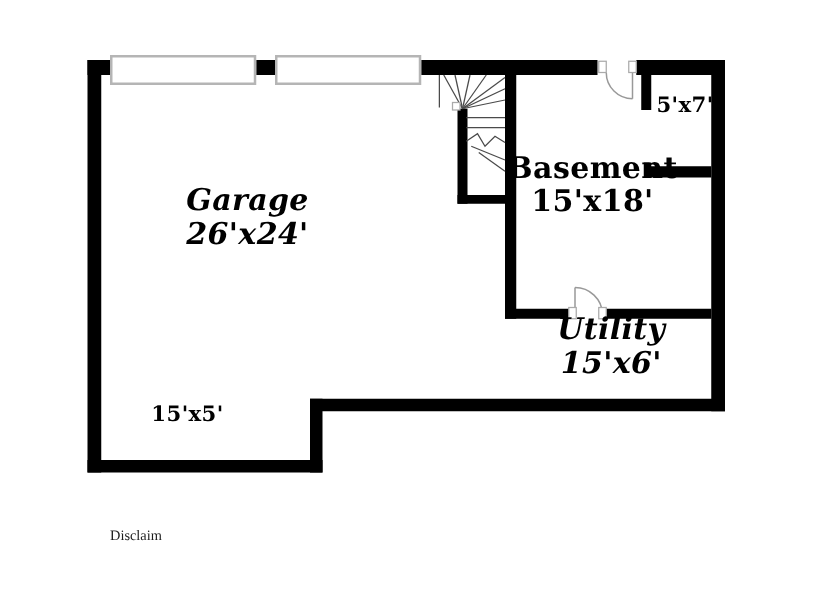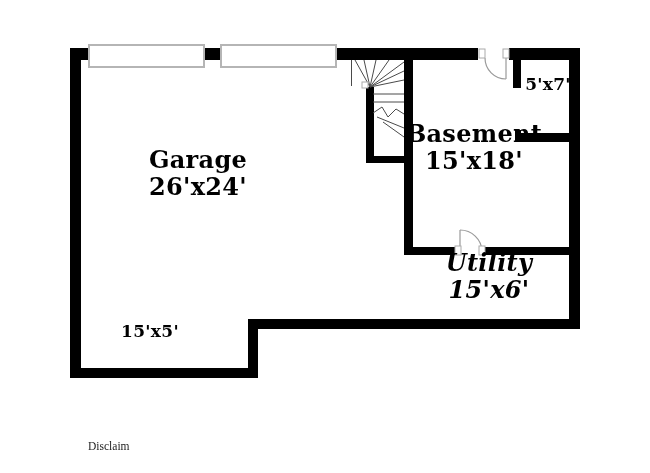--- a/index.html
+++ b/index.html
@@ -15,21 +15,21 @@
   }
   .svg-overlay{position:absolute;left:0;top:0;width:650px;height:473px;pointer-events:none;}
   .room-label{
     position:absolute;transform:translate(-50%,-50%);
     text-align:center;font-weight:bold;color:#000000;
     font-size:24px;line-height:1.12;letter-spacing:0.3px;white-space:nowrap;
   }
   .room-label .dims{display:block;}
   .room-label.small{font-size:17px;}
   .footer{
-    position:absolute;top:440px;left:0;width:578px;height:16px;
+    position:absolute;top:423px;left:0;width:578px;height:16px;
     font-family:"Liberation Serif",serif;font-size:11.5px;color:#1c1c1c;
   }
   .footer span{position:absolute;top:0;white-space:nowrap;}
   .footer .prefix{left:88px;}
   .footer .body{left:147px;}
 </style>
 </head>
 <body>
 
 <div class="plan">
@@ -84,21 +84,21 @@
 
     <g fill="#ffffff" stroke="#aaaaaa" stroke-width="1">
       <rect x="479" y="49" width="6" height="9"></rect>
       <rect x="503" y="49" width="6" height="9"></rect>
       <rect x="455" y="246" width="6" height="9"></rect>
       <rect x="479" y="246" width="6" height="9"></rect>
       <rect x="362" y="82" width="6" height="6"></rect>
     </g>
   </svg>
 
-  <div class="room-label" style="left:198px;top:174px;">
+  <div class="room-label" style="left:198px;top:174px;font-style:italic;">
     <span class="name">Garage</span>
     <span class="dims">26'x24'</span>
   </div>
 
   <div class="room-label" style="left:474px;top:148px;">
     <span class="name">Basement</span>
     <span class="dims">15'x18'</span>
   </div>
 
   <div class="room-label small" style="left:548px;top:85px;">

